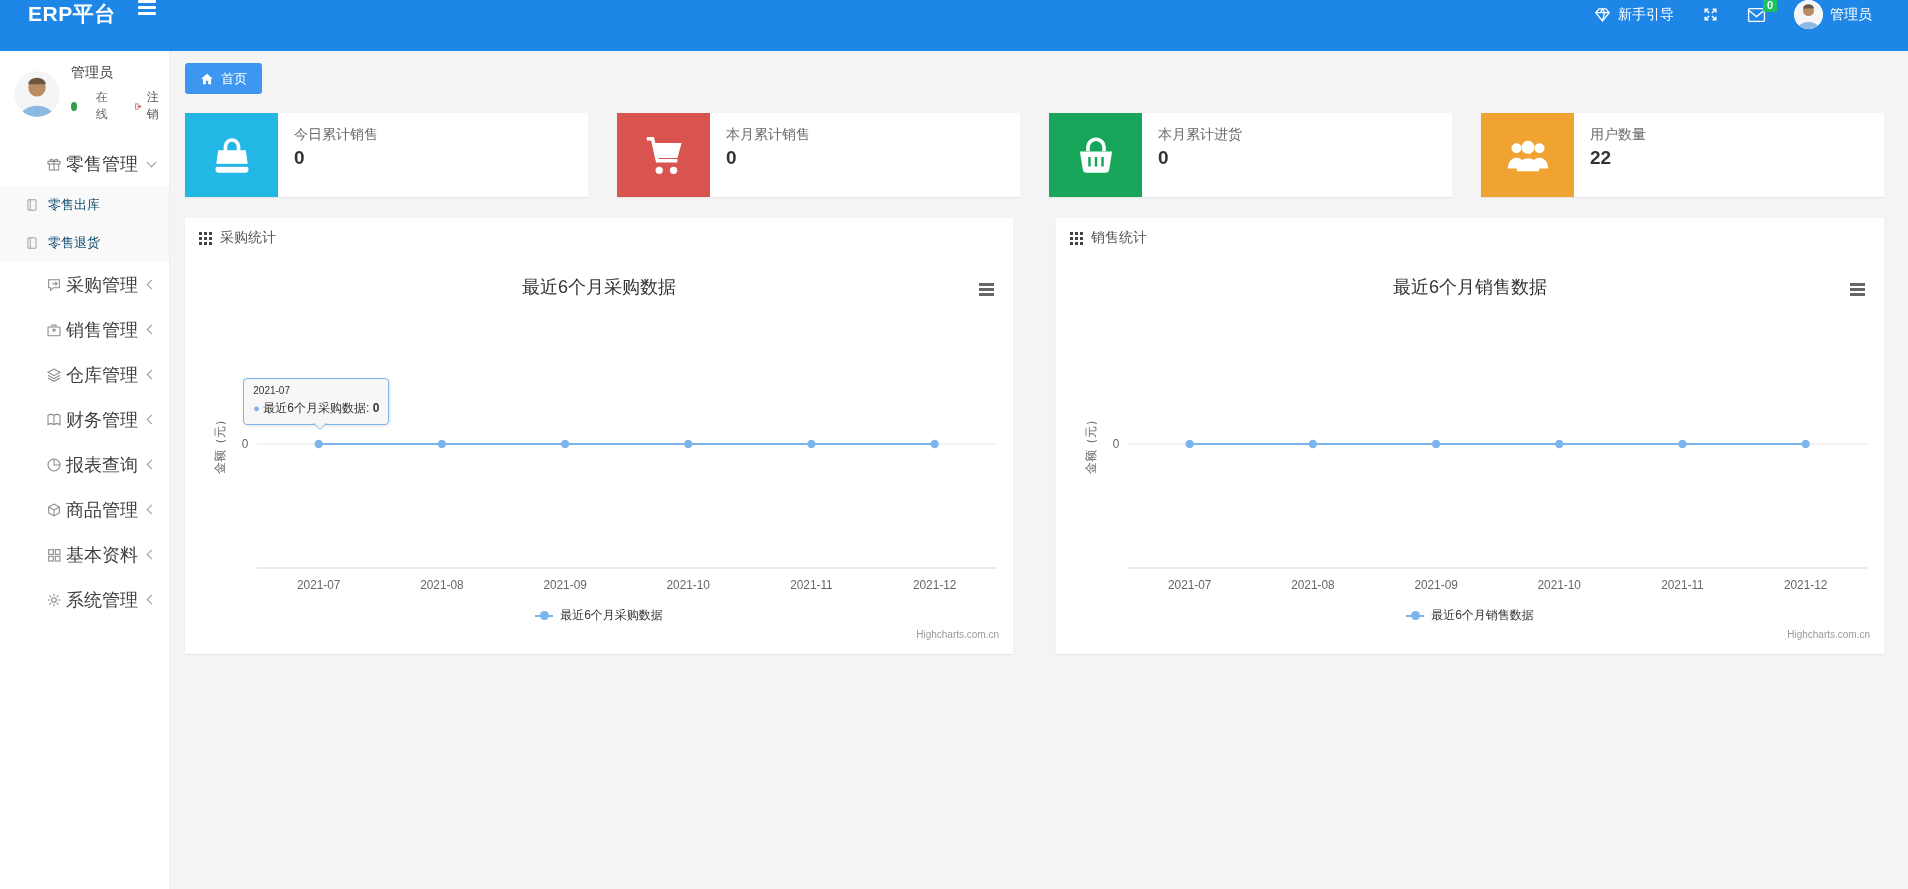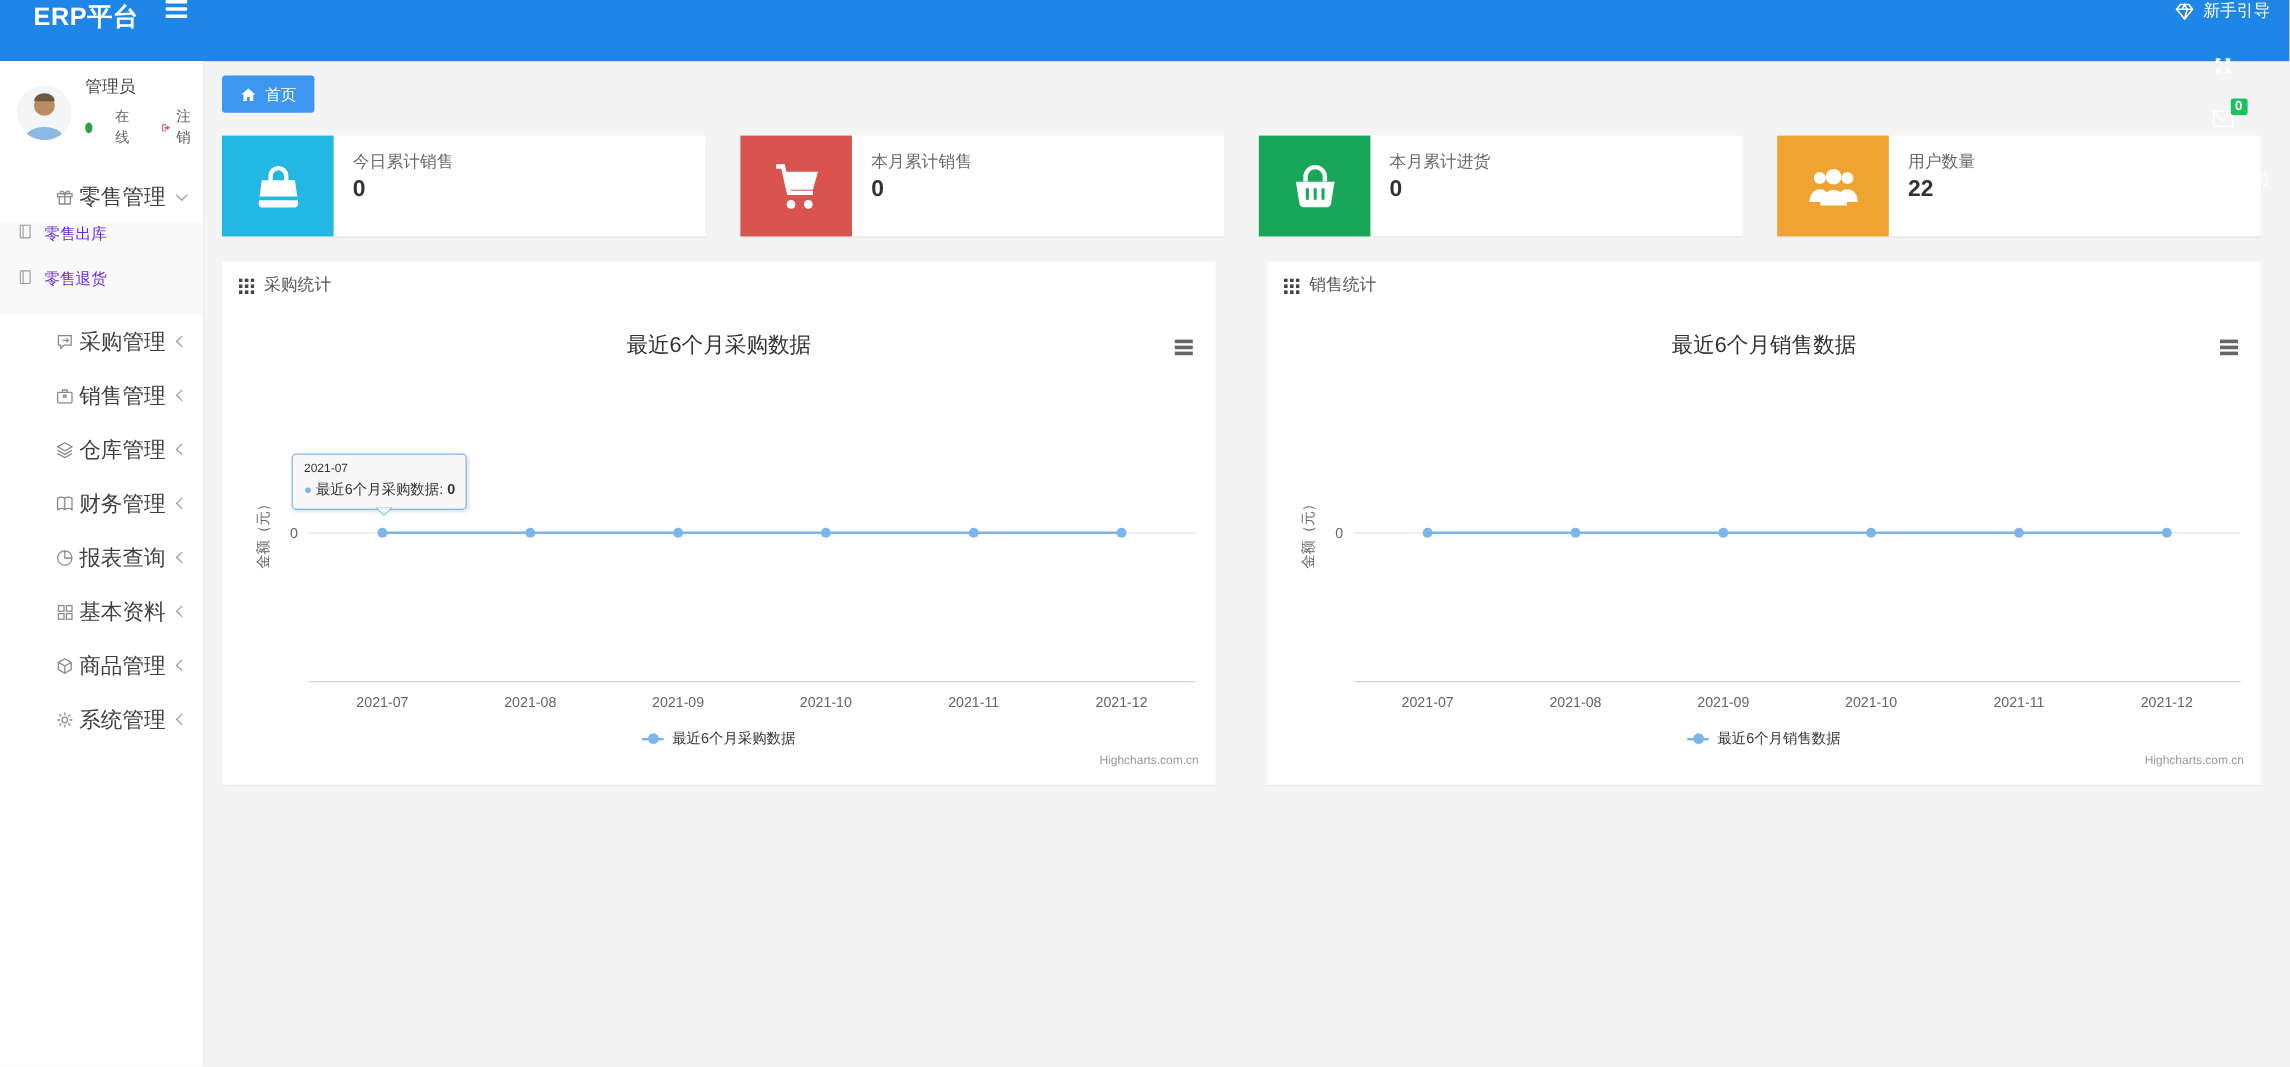--- a/index.html
+++ b/index.html
@@ -4,21 +4,21 @@
 <style>
   * { margin:0; padding:0; box-sizing:border-box; }
   html,body { width:1908px; height:889px; overflow:hidden;
     font-family:"Liberation Sans","DejaVu Sans",sans-serif; background:#f4f4f5; }
 
   
   .navbar { height:51px; background:#1e86e6; display:flex; align-items:flex-start; color:#fff; }
   .brand { font-size:21px; font-weight:bold; padding-left:28px; letter-spacing:.5px; }
   .nav-burger { margin-left:22px; display:inline-flex; flex-direction:column; gap:3px; cursor:pointer; }
   .nav-burger i { width:18px; height:3px; background:#fff; border-radius:1px; display:block; }
-  .nav-right { margin-left:auto; display:flex; align-items:center; gap:28px; padding-right:16px; font-size:14px;flex-direction:column; }
+  .nav-right { margin-left:auto; display:flex; align-items:center; gap:28px; padding-right:36px; font-size:14px; }
   .nav-item { display:flex; align-items:center; gap:7px; cursor:pointer; }
   .nav-icon-btn { position:relative; cursor:pointer; display:flex; }
   .badge { position:absolute; top:-9px; right:-11px; background:#1bc25e; color:#fff; font-size:11px;
     line-height:14px; min-width:14px; text-align:center; border-radius:2px; padding:0 2px; font-weight:bold; }
   .nav-avatar { width:29px; height:29px; border-radius:50%; overflow:hidden; background:#fff; flex:none; }
 
   
   .layout { display:flex; height:838px; }
   .sidebar { width:170px; background:#fff; flex:none; border-right:1px solid #ededed; }
   .main { flex:1; padding:6px 24px 0 15px; overflow:hidden; }
@@ -32,22 +32,22 @@
   .logout-link { display:flex; align-items:center; gap:4px; color:#555; cursor:pointer; margin-left:4px; }
   .menu { margin-top:6px; }
   .menu-item { height:45px; display:flex; align-items:center; gap:4px; padding:0 14px; font-size:18px;
     color:#3f3f3f; cursor:pointer;margin-left:32px; }
   .menu-item .micon { color:#8a8a8a; display:flex; flex:none; }
   .chev { margin-left:auto; width:7px; height:7px; border-left:1.5px solid #999; border-bottom:1.5px solid #999;
     display:inline-block; flex:none; }
   .chev-left { transform:rotate(45deg); }
   .chev-down { transform:rotate(-45deg); margin-top:-3px; }
   .submenu { background:#f9f9f9; }
-  .menu-sub { height:38px; display:flex; gap:9px; padding:0 14px 0 14px; font-size:13px;
-    color:#6d28d9; cursor:pointer; }
+  .menu-sub { height:38px; display:flex; align-items:center; gap:9px; padding:0 14px 0 25px; font-size:13px;
+    color:#0c4a6e; cursor:pointer; }
   .menu-sub .micon { color:#9a9a9a; display:flex; flex:none; }
 
   
   .tabbar { padding-top:6px; height:43px; }
   .tab { display:inline-flex; align-items:center; gap:7px; background:#3d97f0; color:#fff; font-size:13px;
     height:31px; padding:0 15px; border-radius:3px; cursor:pointer; }
 
   
   .cards { display:flex; gap:29px; margin-top:13px; }
   .card { flex:1; background:#fff; height:84px; display:flex; box-shadow:0 1px 1px rgba(0,0,0,.05); cursor:pointer; }
@@ -256,38 +256,38 @@
               <path d="M12 3v9h9"></path>
           </svg>
         </span>
         <span>报表查询</span>
         <span class="chev chev-left"></span>
       </div>
 
       <div class="menu-item">
         <span class="micon">
           <svg width="16" height="16" viewBox="0 0 24 24" fill="none" stroke="currentColor" stroke-width="1.6">
+            <path d="M12 3l8 4.5v9L12 21l-8-4.5v-9z"></path>
+              <path d="M4 7.5l8 4.5 8-4.5M12 12v9"></path>
+          </svg>
+        </span>
+        <span>商品管理</span>
+        <span class="chev chev-left"></span>
+      </div>
+
+      <div class="menu-item">
+        <span class="micon">
+          <svg width="16" height="16" viewBox="0 0 24 24" fill="none" stroke="currentColor" stroke-width="1.6">
             <rect x="4" y="4" width="7" height="7"></rect>
               <rect x="14" y="4" width="7" height="7"></rect>
             <rect x="4" y="14" width="7" height="7"></rect>
               <rect x="14" y="14" width="7" height="7"></rect>
           </svg>
         </span>
         <span>基本资料</span>
-        <span class="chev chev-left"></span>
-      </div>
-
-      <div class="menu-item">
-        <span class="micon">
-          <svg width="16" height="16" viewBox="0 0 24 24" fill="none" stroke="currentColor" stroke-width="1.6">
-            <path d="M12 3l8 4.5v9L12 21l-8-4.5v-9z"></path>
-              <path d="M4 7.5l8 4.5 8-4.5M12 12v9"></path>
-          </svg>
-        </span>
-        <span>商品管理</span>
         <span class="chev chev-left"></span>
       </div>
 
       <div class="menu-item">
         <span class="micon">
           <svg width="16" height="16" viewBox="0 0 24 24" fill="none" stroke="currentColor" stroke-width="1.6">
             <circle cx="12" cy="12" r="3.5"></circle>
             <path d="M12 2.5v3.5M12 18v3.5M2.5 12H6m12 0h3.5M5.2 5.2l2.5 2.5m8.6 8.6l2.5 2.5M18.8 5.2l-2.5 2.5M7.7 16.3l-2.5 2.5"></path>
           </svg>
         </span>

